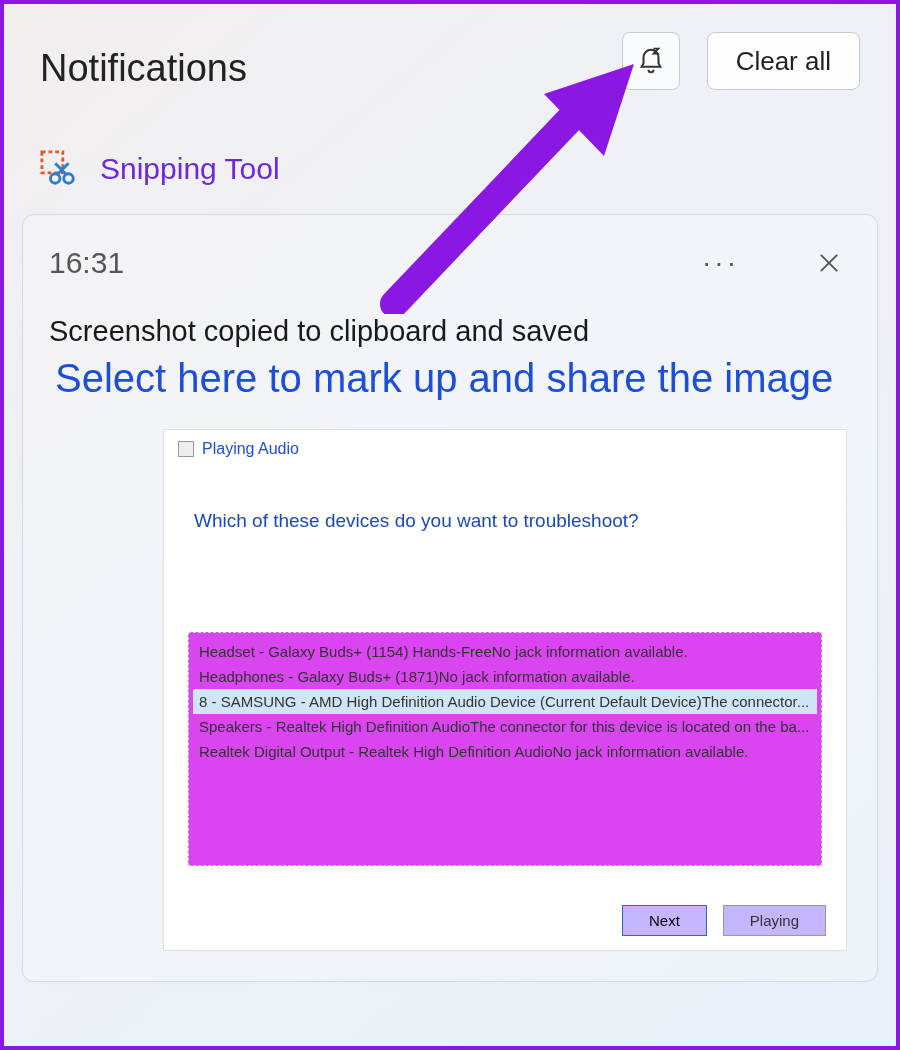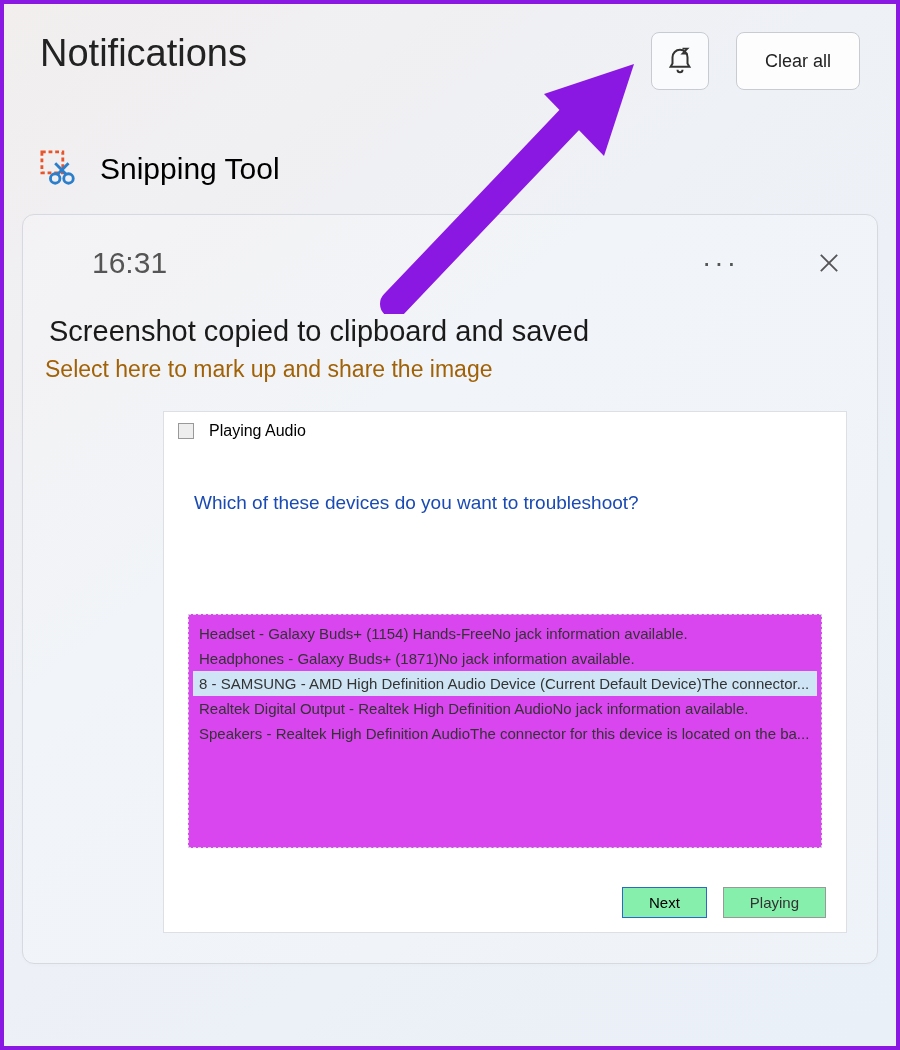--- a/index.html
+++ b/index.html
@@ -5,21 +5,21 @@
   html,body{margin:0;padding:0;width:900px;height:1050px;font-family:"Segoe UI",Arial,sans-serif;}
   body{
     background:linear-gradient(140deg,#f2eeee 0%,#eef1f6 40%,#eaf0f8 100%);
     border:4px solid #8b17e3;
     box-sizing:border-box;
     position:relative;
     overflow:hidden;
   }
   .header{
     display:flex;
-    align-items:flex-start;
+    align-items:flex-end;
     padding:28px 36px 10px 36px;
     gap:9px;
   }
   .title{
     font-size:38px;
     font-weight:400;
     color:#222;
     flex:1;
   }
   .dnd-btn{
@@ -30,72 +30,71 @@
     display:flex;align-items:center;justify-content:center;
     margin-right:18px;
     cursor:pointer;
   }
   .clear-btn{
     height:56px;
     padding:0 28px;
     border:1px solid #c8ccd2;
     border-radius:8px;
     background:#fdfdfe;
-    font-size:18px;
+    font-size:26px;
     color:#222;
     cursor:pointer;
     display:flex;align-items:center;
   }
   .app-row{
     display:flex;align-items:center;
     padding:50px 36px 18px 36px;
     gap:22px;
   }
   .snip-icon{
     width:38px;height:38px;position:relative;
   }
-  .app-name{font-size:30px;color:#000000;}
+  .app-name{font-size:30px;color:#6d28d9;}
   .card{
     margin:8px 18px 0 18px;
     border:1px solid #d6d9df;
     border-radius:12px;
     background:rgba(255,255,255,0.22);
     padding:22px 20px 30px 20px;
     box-shadow:0 1px 4px rgba(0,0,0,0.02);
   }
   .card-top{
     display:flex;align-items:center;
     padding:4px 10px 18px 6px;
-    margin-left:43px;
   }
   .time{font-size:30px;color:#555;flex:1;}
   .more-btn{
     font-size:28px;color:#555;letter-spacing:3px;
     margin-right:60px;cursor:pointer;padding:6px 12px;
   }
   .close-btn{
     width:36px;height:36px;cursor:pointer;
     display:flex;align-items:center;justify-content:center;
   }
   .card-title{font-size:29px;color:#1a1a1a;margin:12px 4px 8px 6px;}
-  .card-sub{font-size:23px;color:#a16207;margin:0 4px 28px 2px;}
+  .card-sub{font-size:40px;color:#1d4ed8;margin:0 4px 28px 12px;}
   .screenshot-thumb{
     margin:10px 10px 0 120px;
     background:#fff;
     border:1px solid #dcdfe4;
     height:520px;
     position:relative;
     font-size:14px;
     color:#333;
     overflow:hidden;
   }
   .thumb-header{
-    display:flex;align-items:center;gap:15px;
+    display:flex;align-items:center;gap:8px;
     padding:10px 14px 4px 14px;
-    font-size:16px;color:#000000;
+    font-size:16px;color:#1d4ed8;
   }
   .thumb-icon{
     width:14px;height:14px;border:1px solid #999;background:#eee;
   }
   .thumb-question{
     color:#1a4ab3;font-size:19px;
     padding:48px 22px 10px 30px;
   }
   .device-list{
     position:absolute;left:24px;right:24px;top:202px;
@@ -108,21 +107,21 @@
     overflow:hidden;
   }
   .device-list div{padding:4px 6px;white-space:nowrap;overflow:hidden;text-overflow:ellipsis;}
   .device-list .selected{background:#cfe5f6;}
   .thumb-btnrow{
     position:absolute;right:20px;bottom:14px;
     display:flex;gap:16px;
   }
   .thumb-btn{
     padding:6px 26px;font-size:15px;
-    border:1px solid #999;background:#86efac;cursor:pointer;
+    border:1px solid #999;background:#c4b5fd;cursor:pointer;
   }
   .thumb-btn.primary{border:1px solid #2a6ac6;color:#000;}
   .arrow{
     position:absolute;
     left:360px;top:60px;
     width:280px;height:250px;
     pointer-events:none;
   }
 </style>
 </head>
@@ -172,22 +171,22 @@
   <div class="screenshot-thumb">
     <div class="thumb-header">
       <div class="thumb-icon"></div>
       <div>Playing Audio</div>
     </div>
     <div class="thumb-question">Which of these devices do you want to troubleshoot?</div>
     <div class="device-list" id="device-list">
         <div>Headset - Galaxy Buds+ (1154) Hands-FreeNo jack information available.</div>
         <div>Headphones - Galaxy Buds+ (1871)No jack information available.</div>
         <div class="selected">8 - SAMSUNG - AMD High Definition Audio Device (Current Default Device)The connector...</div>
+        <div>Speakers - Realtek High Definition AudioThe connector for this device is located on the ba...</div>
         <div>Realtek Digital Output - Realtek High Definition AudioNo jack information available.</div>
-        <div>Speakers - Realtek High Definition AudioThe connector for this device is located on the ba...</div>
       </div>
     <div class="thumb-btnrow">
       <div class="thumb-btn primary">Next</div>
       <div class="thumb-btn">Playing</div>
     </div>
   </div>
 </div>
 
 <svg class="arrow" viewBox="0 0 280 250">
   <defs></defs>

